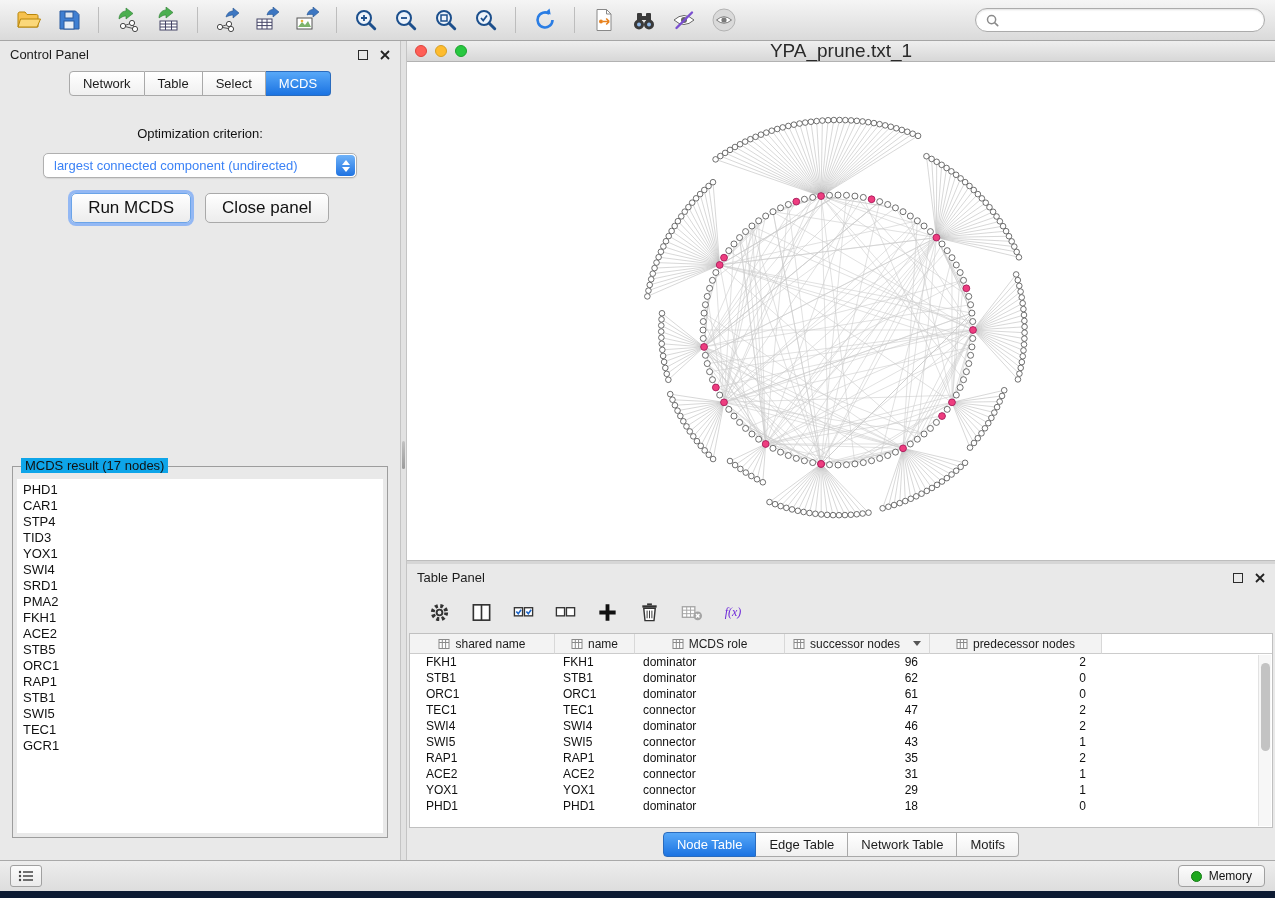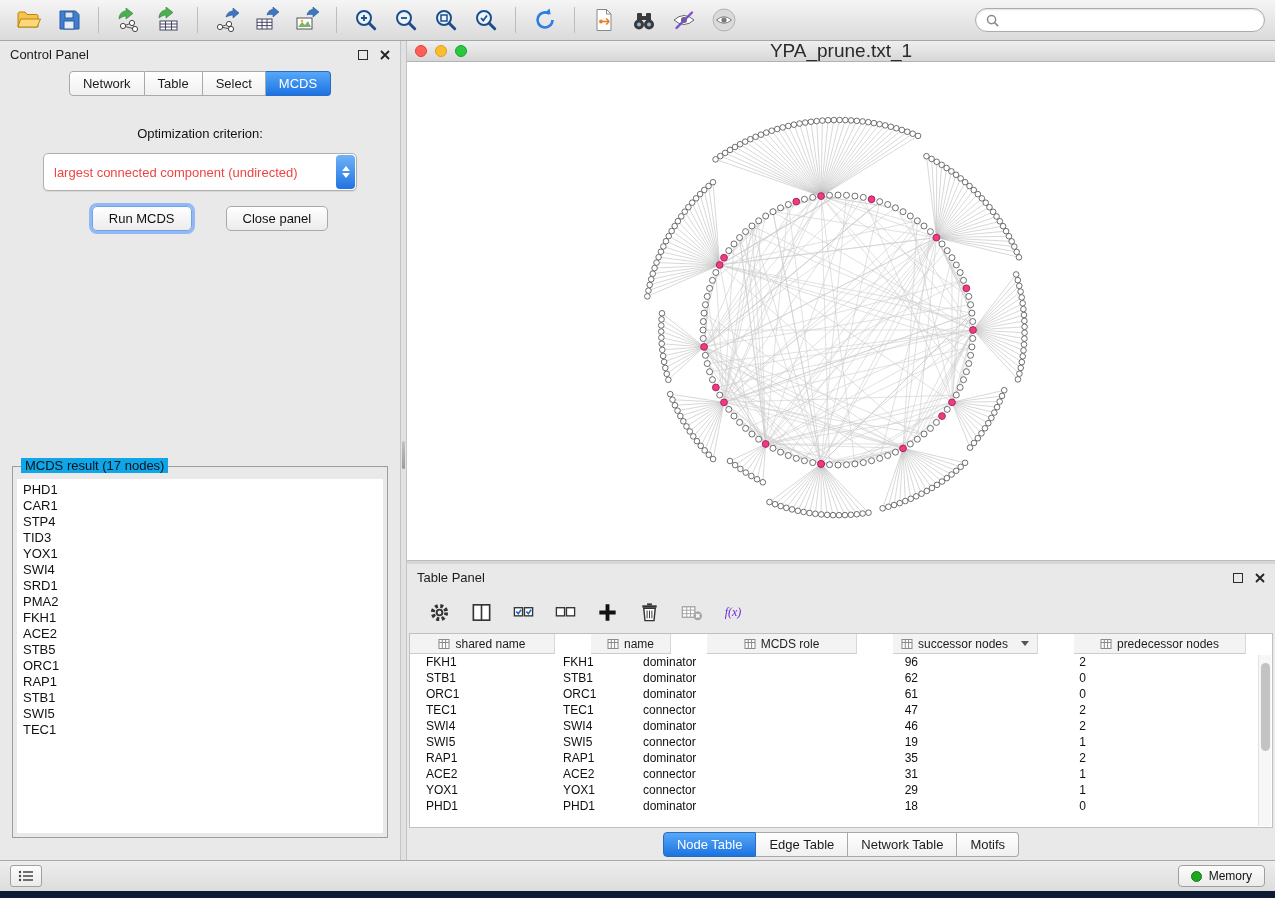--- a/index.html
+++ b/index.html
@@ -23,26 +23,26 @@
   .ph-icons{margin-left:auto;display:flex;gap:12px;align-items:center;}
   .float-box{width:10px;height:10px;border:1.6px solid #2b2b2b;display:inline-block;}
   .icon-x svg{width:10px;height:10px;display:block;}
   .tabbar{display:flex;justify-content:center;padding:3px 0 8px;flex-shrink:0;}
   .tab{padding:4px 13px;font-size:13px;background:linear-gradient(#ffffff,#f0f0f0);border:1px solid #a9a9a9;border-left:none;color:#1c1c1c;cursor:pointer;white-space:nowrap;}
   .tab:first-child{border-left:1px solid #a9a9a9;border-radius:4px 0 0 4px;}
   .tab:last-child{border-radius:0 4px 4px 0;}
   .tab.active{background:linear-gradient(#57a8f8,#1b73e2);color:#fff;border-color:#2a6bbd;}
   .cp-body{flex:1;display:flex;flex-direction:column;padding:8px 12px 22px 12px;min-height:0;background:#e9e9e9;}
   .opt-label{text-align:center;font-size:13px;margin-top:14px;color:#111;}
-  .dropdown{margin:12px auto 0;width:314px;height:38px;background:#fff;border:1px solid #b0b0b0;border-radius:5px;display:flex;align-items:center;padding-left:10px;font-size:13px;position:relative;box-shadow:0 1px 1px rgba(0,0,0,.08);cursor:pointer;white-space:nowrap;color:#ef4444;}
+  .dropdown{margin:12px auto 0;width:314px;height:25px;background:#fff;border:1px solid #b0b0b0;border-radius:5px;display:flex;align-items:center;padding-left:10px;font-size:13px;position:relative;box-shadow:0 1px 1px rgba(0,0,0,.08);cursor:pointer;white-space:nowrap;color:#3b82f6;}
   .dd-stepper{position:absolute;right:1px;top:1px;bottom:1px;width:19px;border-radius:4px;background:linear-gradient(#6fb2f8,#1f73e2);display:flex;flex-direction:column;align-items:center;justify-content:center;gap:2px;}
   .tri-up{width:0;height:0;border-left:4px solid transparent;border-right:4px solid transparent;border-bottom:5px solid #fff;}
   .tri-down{width:0;height:0;border-left:4px solid transparent;border-right:4px solid transparent;border-top:5px solid #fff;}
   .btn-row{display:flex;justify-content:center;gap:14px;margin-top:15px;}
-  .btn{padding:4px 16px;font-size:13px;background:linear-gradient(#ffffff,#ececec);border:1px solid #a9a9a9;border-radius:5px;color:#111;cursor:pointer;font-family:"Liberation Sans",sans-serif;margin-left:20px;}
+  .btn{padding:4px 16px;font-size:17px;background:linear-gradient(#ffffff,#ececec);border:1px solid #a9a9a9;border-radius:5px;color:#111;cursor:pointer;font-family:"Liberation Sans",sans-serif;}
   .btn.focused{box-shadow:0 0 0 3px rgba(77,144,254,.55);border-color:#6ba4e8;}
   .groupbox{margin-top:auto;position:relative;border:1px solid #9d9d9d;height:372px;}
   .group-legend{position:absolute;top:-9px;left:8px;background:#0ea5e9;padding:0 4px;font-size:13px;color:#111;}
   .result-list{position:absolute;left:4px;right:4px;top:12px;bottom:4px;background:#fff;overflow:hidden;padding:3px 0;}
   .mcds-item{font-size:13px;line-height:16px;padding-left:6px;color:#111;cursor:default;}
 
   .splitter{width:7px;background:#e2e2e2;border-left:1px solid #c4c4c4;border-right:1px solid #c4c4c4;position:relative;cursor:col-resize;flex-shrink:0;}
   .splitter::after{content:"";position:absolute;top:400px;left:1px;width:3px;height:28px;background:linear-gradient(#c2c2c2,#9b9b9b);border-radius:2px;}
 
   
@@ -60,21 +60,21 @@
 
   .hsplitter{height:4px;background:#d6d6d6;border-top:1px solid #bdbdbd;cursor:row-resize;flex-shrink:0;}
 
   
   .table-panel{flex:1;background:#e9e9e9;display:flex;flex-direction:column;min-height:0;}
   .tp-toolbar{height:42px;display:flex;align-items:center;gap:6px;padding:0 14px;flex-shrink:0;}
   .tpi{width:36px;height:32px;display:flex;align-items:center;justify-content:center;background:transparent;border:none;cursor:pointer;}
   .tpi svg{width:23px;height:23px;}
   .fx{font-family:"Liberation Serif",serif;font-style:italic;font-size:12px;color:#6d28d9;}
   .tp-table{flex:1;background:#fff;border:1px solid #c0c0c0;margin:0 2px;position:relative;overflow:hidden;}
-  .thead{display:grid;grid-template-columns:145px 80px 150px 145px 172px 1fr;height:20px;gap:36px;}
+  .thead{display:grid;grid-template-columns:145px 80px 150px 145px 172px 1fr;height:20px;}
   .th{background:#f3f3f3;border-right:1px solid #d8d8d8;border-bottom:1px solid #cccccc;display:flex;align-items:center;justify-content:center;gap:5px;font-size:12px;color:#1c1c1c;position:relative;cursor:pointer;white-space:nowrap;}
   .th.empty{background:#fff;border-right:none;cursor:default;}
   .hic{width:12px;height:12px;flex-shrink:0;}
   .sort-arrow{width:0;height:0;border-left:4px solid transparent;border-right:4px solid transparent;border-top:5px solid #555;margin-left:8px;}
   .tbody{}
   .trow{display:grid;grid-template-columns:145px 80px 150px 145px 172px 1fr;height:16px;cursor:default;}
   .tcell{font-size:12px;line-height:16px;color:#101010;white-space:nowrap;overflow:hidden;}
   .c-shared{padding-left:16px;}
   .c-name{padding-left:8px;}
   .c-role{padding-left:8px;}
@@ -276,20 +276,21 @@
                 <div class="mcds-item">SRD1</div>
                 <div class="mcds-item">PMA2</div>
                 <div class="mcds-item">FKH1</div>
                 <div class="mcds-item">ACE2</div>
                 <div class="mcds-item">STB5</div>
                 <div class="mcds-item">ORC1</div>
                 <div class="mcds-item">RAP1</div>
                 <div class="mcds-item">STB1</div>
                 <div class="mcds-item">SWI5</div>
                 <div class="mcds-item">TEC1</div>
+                <div class="mcds-item">GCR1</div>
               </div>
           </div>
         </div>
       </div>
 
       <div class="splitter"></div>
 
       <div class="right-col">
 
         <div class="network-window">
@@ -1137,21 +1138,21 @@
                   <div class="tcell c-name">SWI4</div>
                   <div class="tcell c-role">dominator</div>
                   <div class="tcell c-succ">46</div>
                   <div class="tcell c-pred">2</div>
                   <div class="tcell c-fill"></div>
                 </div>
                 <div class="trow">
                   <div class="tcell c-shared">SWI5</div>
                   <div class="tcell c-name">SWI5</div>
                   <div class="tcell c-role">connector</div>
-                  <div class="tcell c-succ">19</div>
+                  <div class="tcell c-succ">43</div>
                   <div class="tcell c-pred">1</div>
                   <div class="tcell c-fill"></div>
                 </div>
                 <div class="trow">
                   <div class="tcell c-shared">RAP1</div>
                   <div class="tcell c-name">RAP1</div>
                   <div class="tcell c-role">dominator</div>
                   <div class="tcell c-succ">35</div>
                   <div class="tcell c-pred">2</div>
                   <div class="tcell c-fill"></div>

